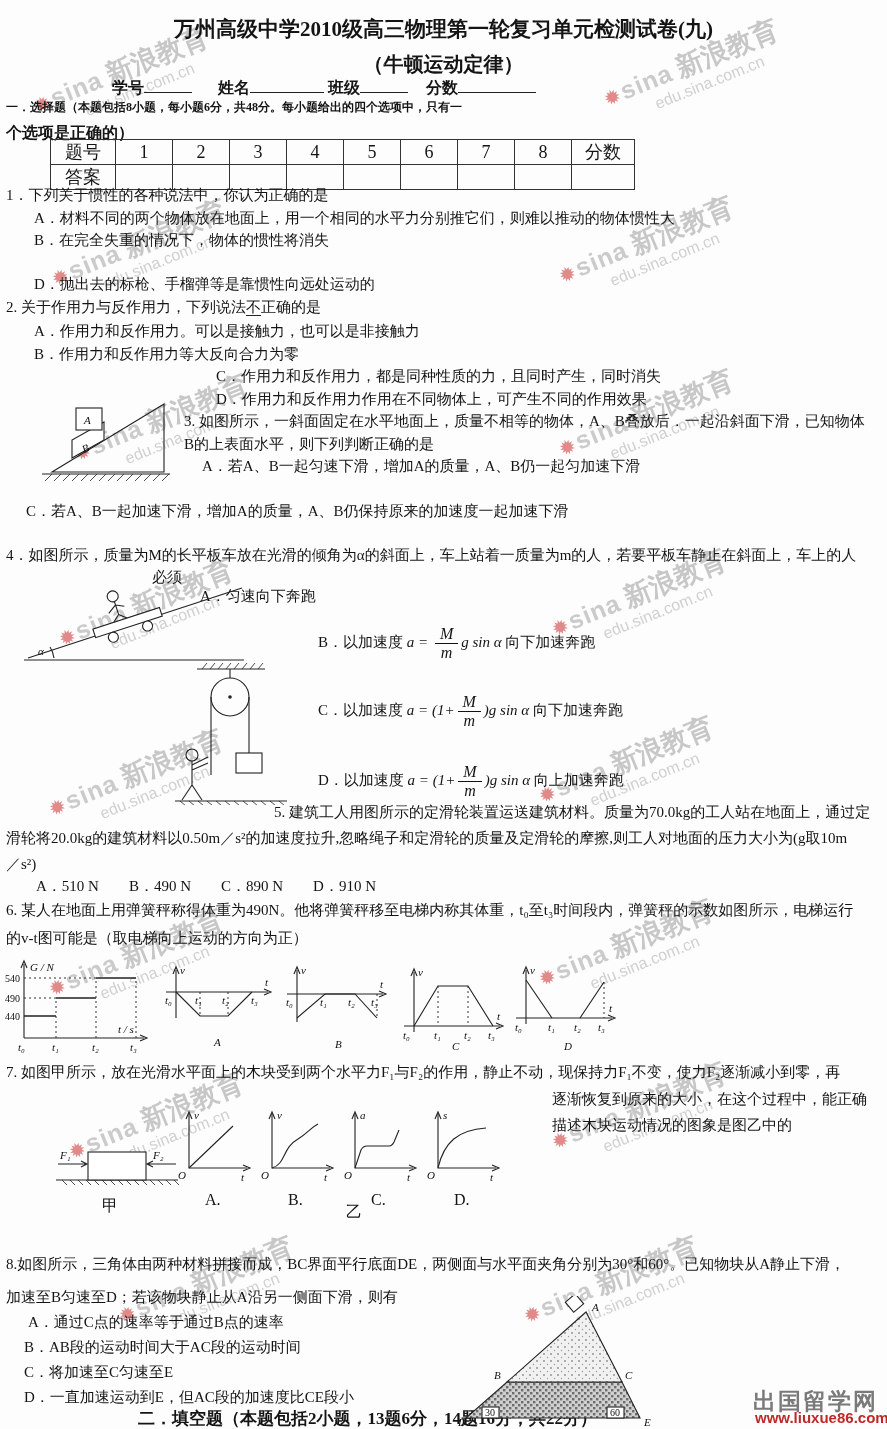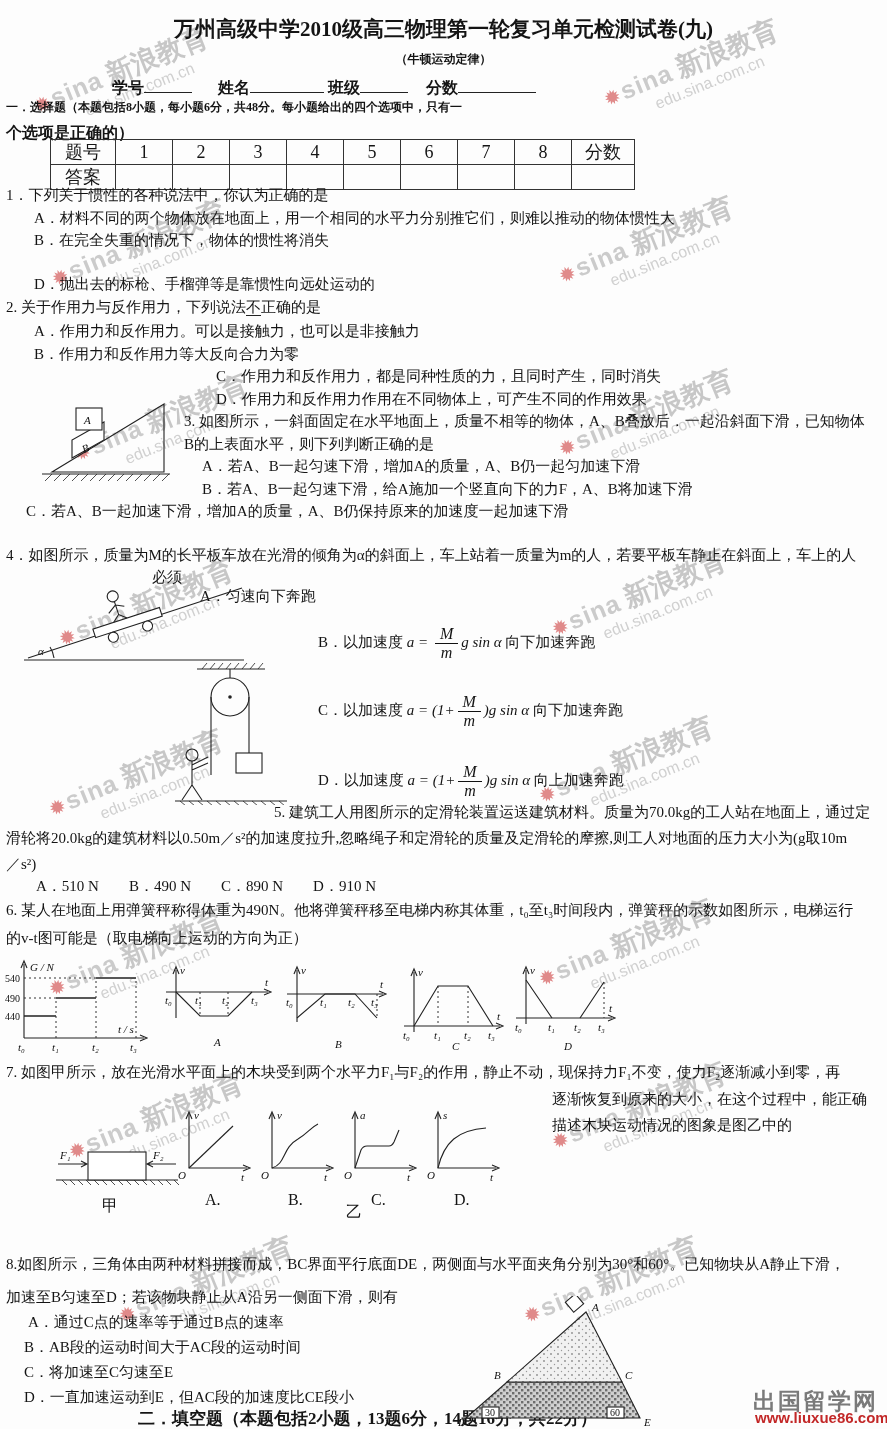--- a/index.html
+++ b/index.html
@@ -97,21 +97,21 @@
   <div class="wm" style="left:115px;top:1262px">
       <div class="wm-l1"><span class="wm-logo">✹</span><span class="wm-brand">sina</span><span class="wm-cn">新浪教育</span></div>
       <div class="wm-url">edu.sina.com.cn</div>
     </div>
   <div class="wm" style="left:520px;top:1262px">
       <div class="wm-l1"><span class="wm-logo">✹</span><span class="wm-brand">sina</span><span class="wm-cn">新浪教育</span></div>
       <div class="wm-url">edu.sina.com.cn</div>
     </div>
 
   <div class="line b ctr" style="top:16px;font-size:21px">万州高级中学2010级高三物理第一轮复习单元检测试卷(九)</div>
-  <div class="line b ctr" style="top:52px;font-size:12px">（牛顿运动定律）</div>
+  <div class="line b ctr" style="top:52px;font-size:20px">（牛顿运动定律）</div>
 
   <div class="line b" style="top:78px;left:112px;font-size:16px">
     <span>学号</span><span class="blank" style="width:48px"></span>
     <span style="margin-left:22px">姓名</span><span class="blank" style="width:74px"></span>
     <span style="">班级</span><span class="blank" style="width:48px"></span>
     <span style="margin-left:14px">分数</span><span class="blank" style="width:78px"></span>
   </div>
 
   <div class="line b" style="top:100px;left:6px;font-size:12px">一．选择题（本题包括8小题，每小题6分，共48分。每小题给出的四个选项中，只有一</div>
   <div class="line b" style="top:123px;left:6px;font-size:16px">个选项是正确的）</div>
@@ -163,21 +163,20 @@
       <polygon class="sv" points="14,80 126,80 126,12"></polygon>
       <polygon class="svf" points="34,66 66,48 66,30 34,48"></polygon>
       <rect class="svf" x="38" y="16" width="26" height="22"></rect>
       <text class="svgt" x="46" y="32" font-size="13">A</text>
       <text class="svgt" x="44" y="60" font-size="12" transform="rotate(-25 48 56)">B</text>
     </svg>
   </div>
   <div class="line" style="top:412px;left:184px">3. 如图所示，一斜面固定在水平地面上，质量不相等的物体，A、B叠放后．一起沿斜面下滑，已知物体</div>
   <div class="line" style="top:435px;left:184px">B的上表面水平，则下列判断正确的是</div>
   <div class="line" style="top:457px;left:202px">A．若A、B一起匀速下滑，增加A的质量，A、B仍一起匀加速下滑</div>
-  <div class="line" style="top:480px;left:202px">B．若A、B一起匀速下滑，给A施加一个竖直向下的力F，A、B将加速下滑</div>
   <div class="line" style="top:502px;left:26px">C．若A、B一起加速下滑，增加A的质量，A、B仍保持原来的加速度一起加速下滑</div>
 
   <div class="line" style="top:546px;left:6px">4．如图所示，质量为M的长平板车放在光滑的倾角为α的斜面上，车上站着一质量为m的人，若要平板车静止在斜面上，车上的人</div>
   <div class="line" style="top:568px;left:152px">必须</div>
   <div class="fig" style="left:18px;top:572px">
     <svg width="230" height="95" viewBox="0 0 230 95">
       <path class="sv" d="M6 88H226"></path>
       <path class="sv" d="M10 86L224 16"></path>
       <path class="sv" d="M36 86A26 26 0 0 0 32 75"></path>
       <text class="svgt" x="20" y="83" font-size="10">α</text>

